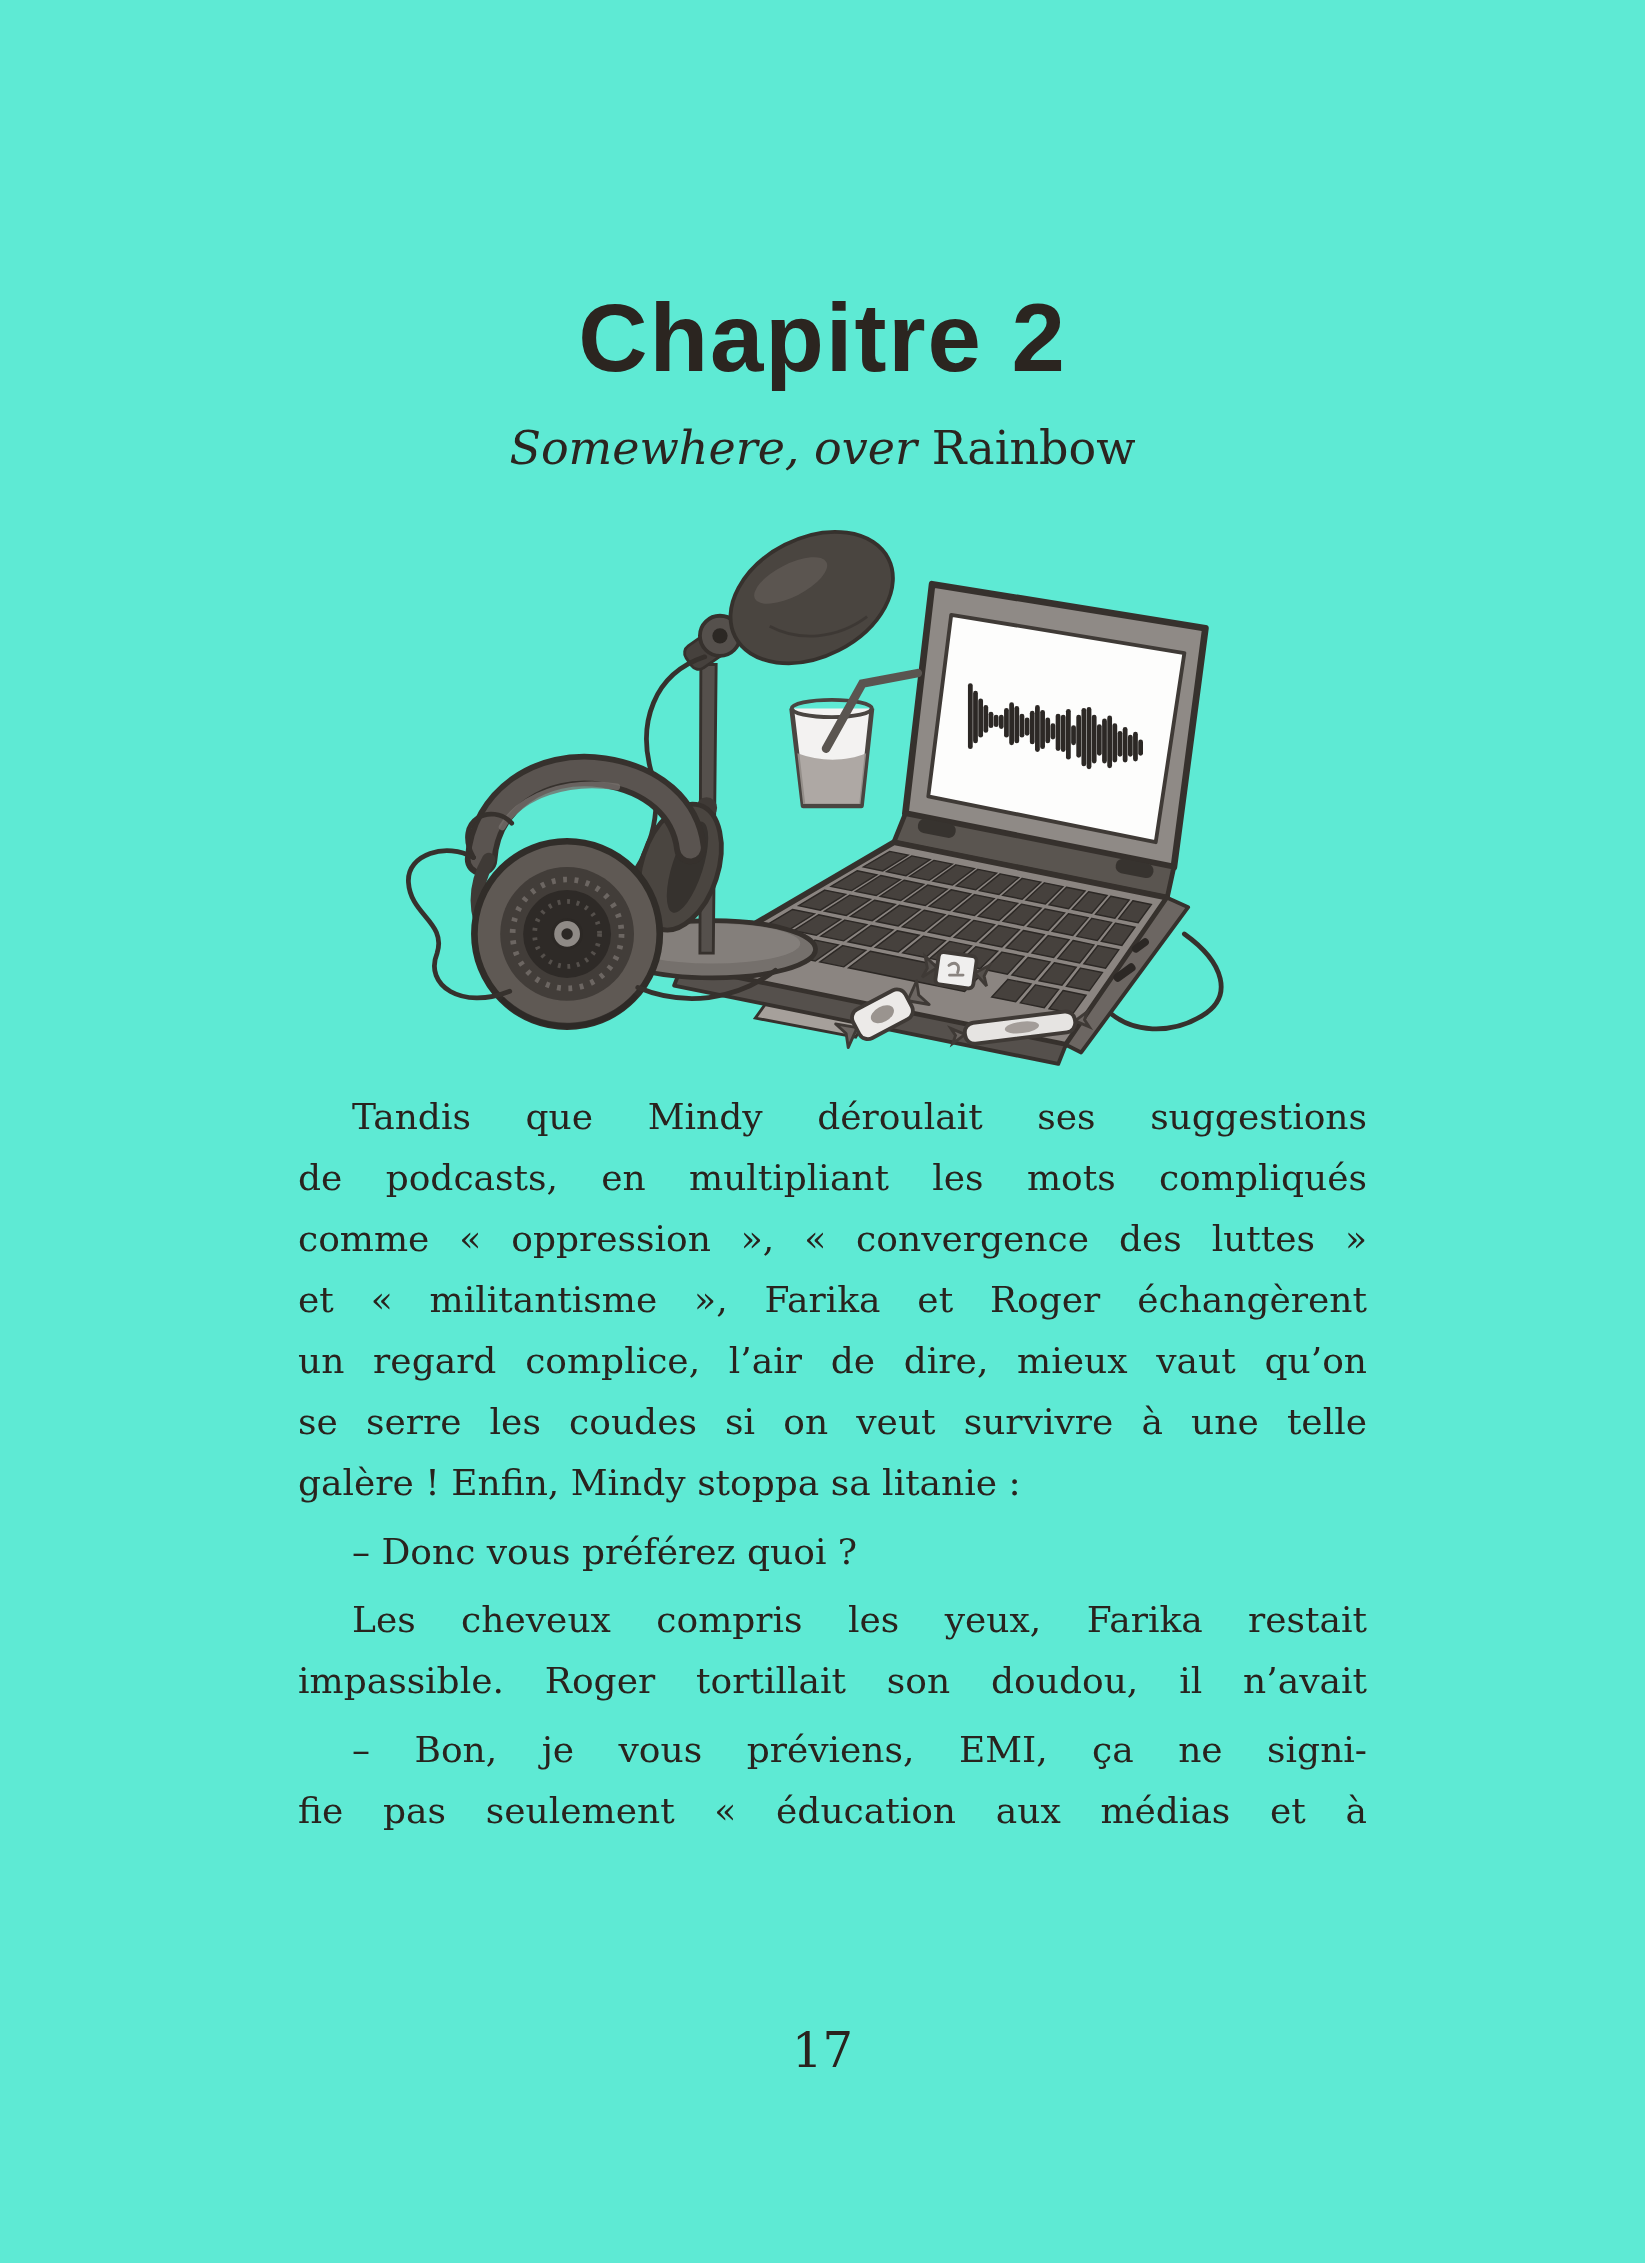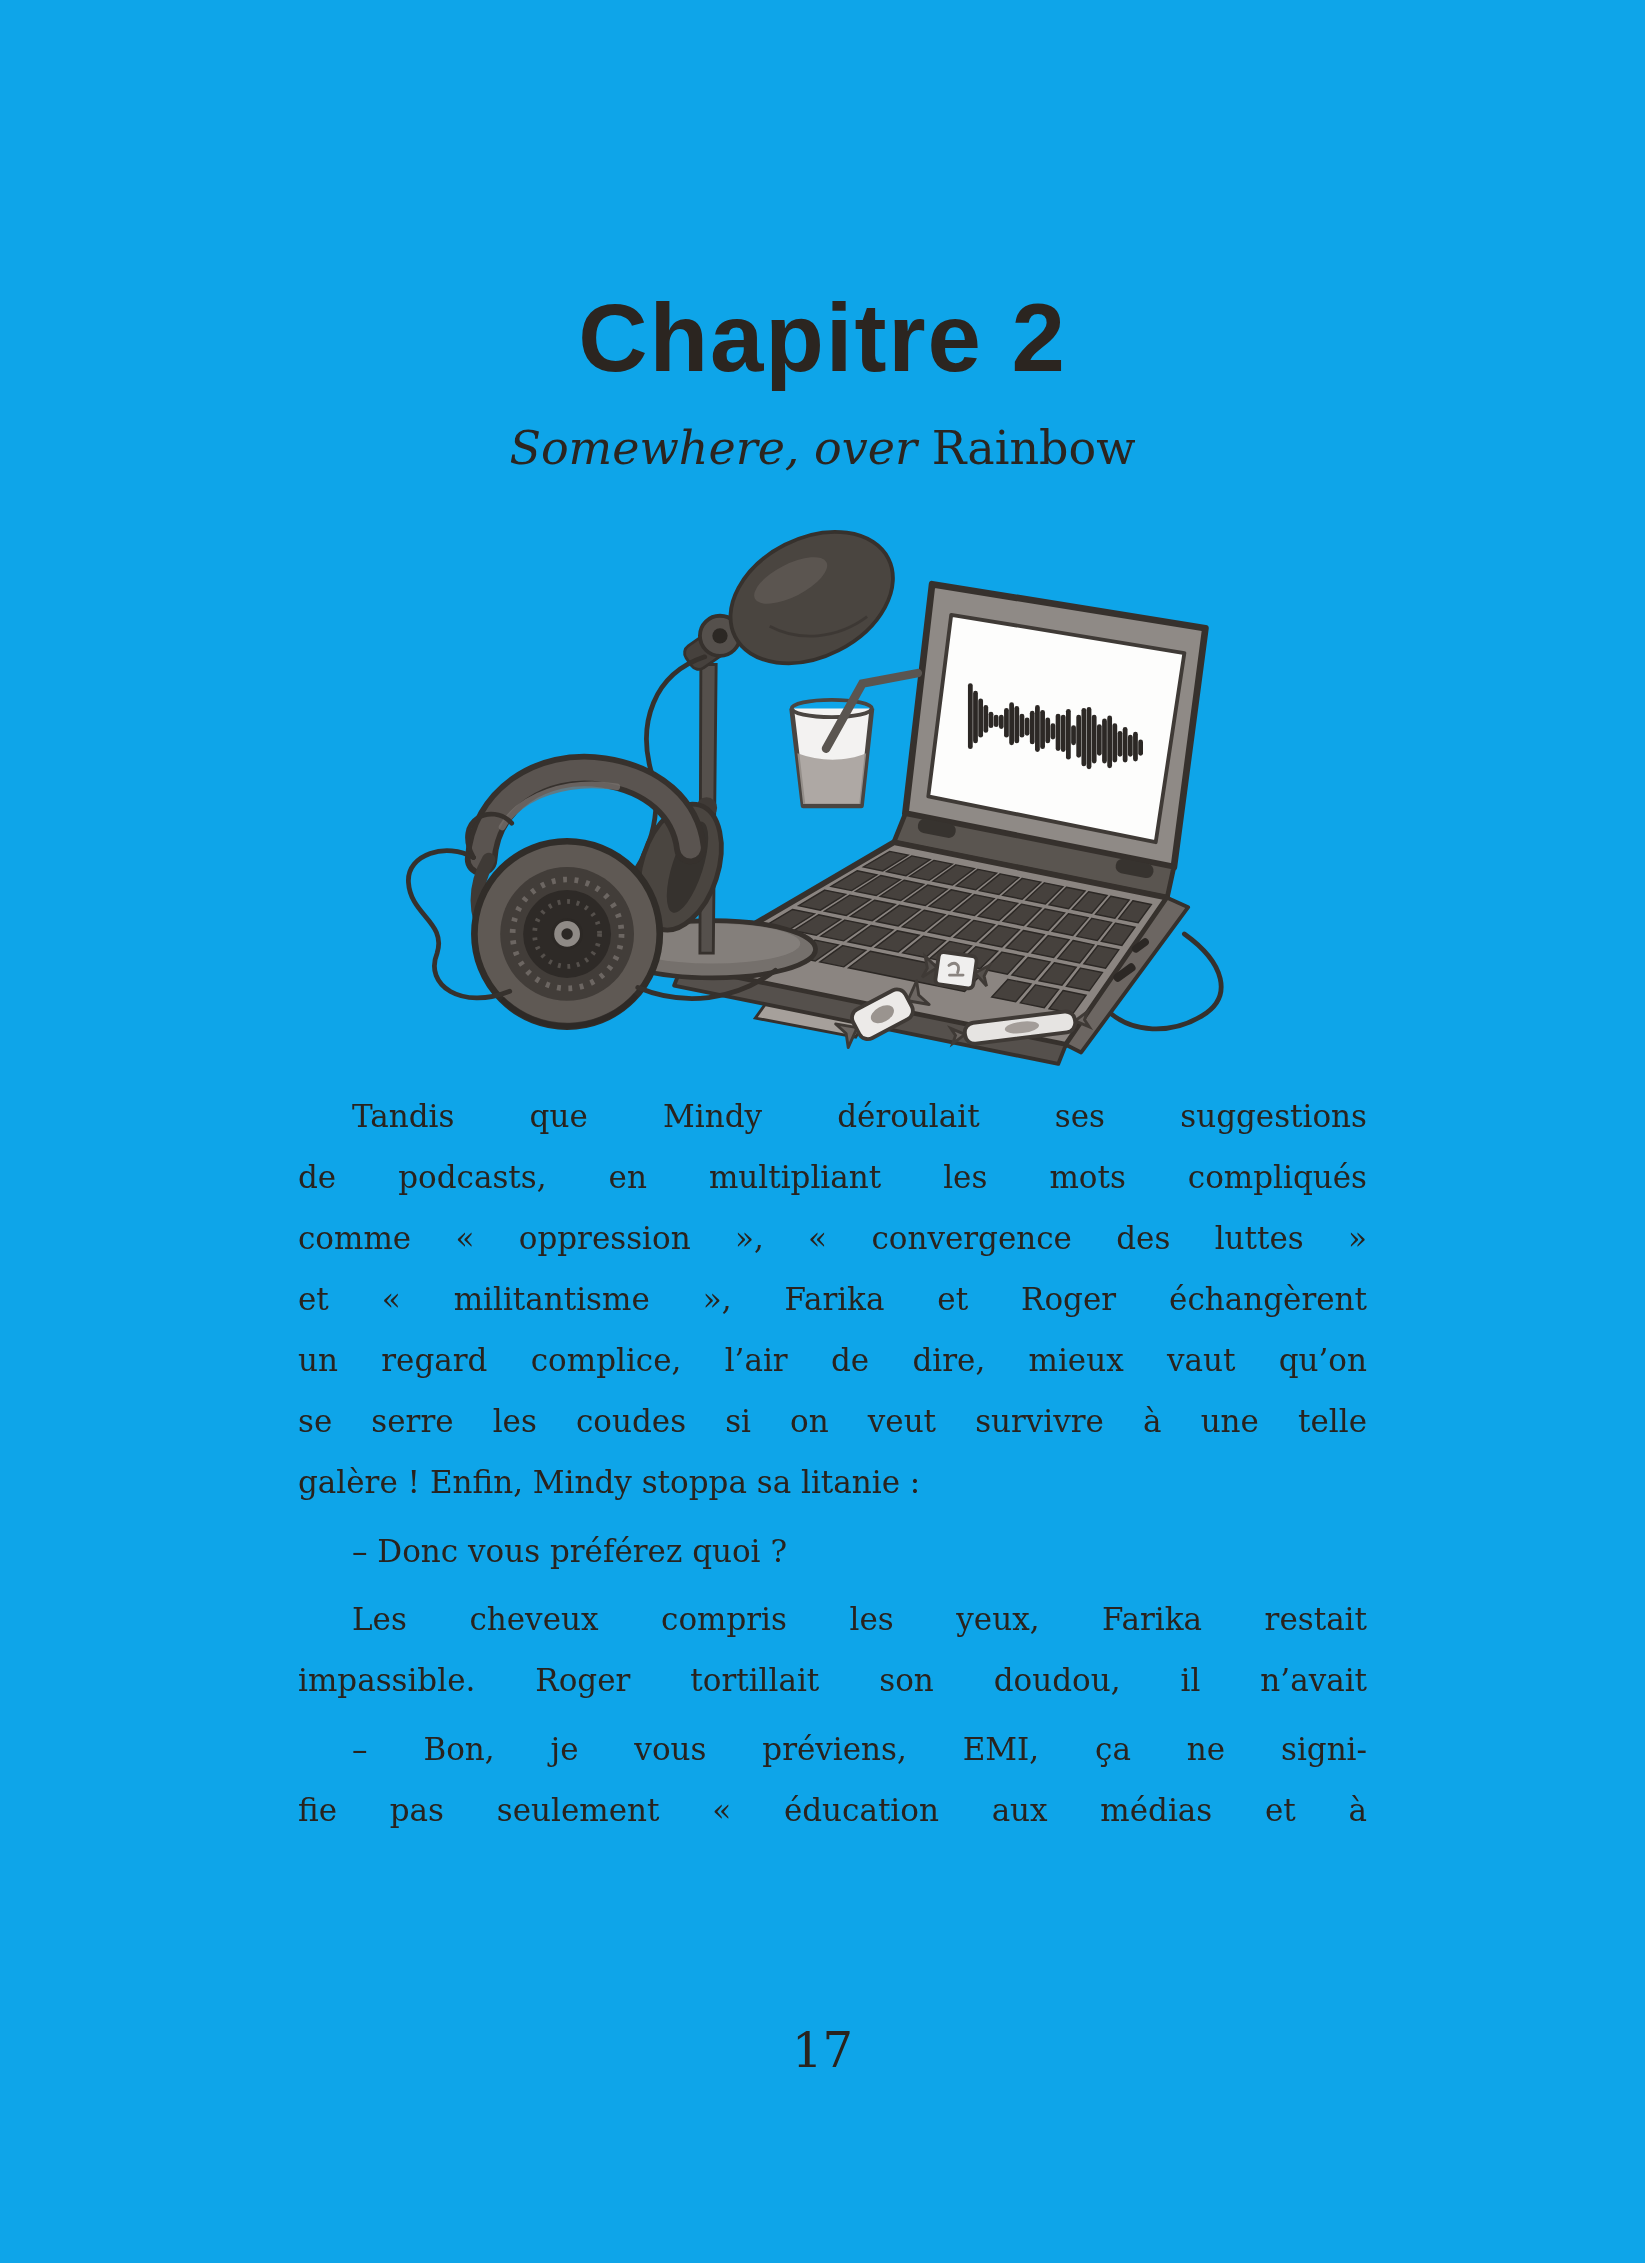--- a/index.html
+++ b/index.html
@@ -1,19 +1,19 @@
 <!DOCTYPE html>
 <html><head>
 <meta charset="utf-8">
 <style>
   html,body{margin:0;padding:0;background:#ffffff;}
   .page{
     position:relative;
     width:1645px;height:2264px;
-    background:#0ea5e9;
+    background:#5eead4;
     overflow:hidden;
     font-family:"DejaVu Serif", serif;
     color:#29231e;
   }
   .chapter-title{
     position:absolute;
     top:290px;left:0;right:0;
     text-align:center;
     font-family:"Liberation Sans", sans-serif;
     font-weight:700;
@@ -34,21 +34,21 @@
   .chapter-subtitle .it{font-style:italic;}
   .illustration{
     position:absolute;
     left:397px;top:521px;
     width:860px;height:545px;
   }
   .body-text{
     position:absolute;
     left:298px;top:1086px;
     width:1069px;
-    font-size:31px;
+    font-size:36px;
     line-height:61px;
     color:#29231e;
   }
   .para{margin:0;}
   .para + .para{margin-top:7.6px;}
   .line{text-align:left;}
   .line.just{text-align:justify;text-align-last:justify;}
   .line.indent{text-indent:54px;}
   .page-number{
     position:absolute;

